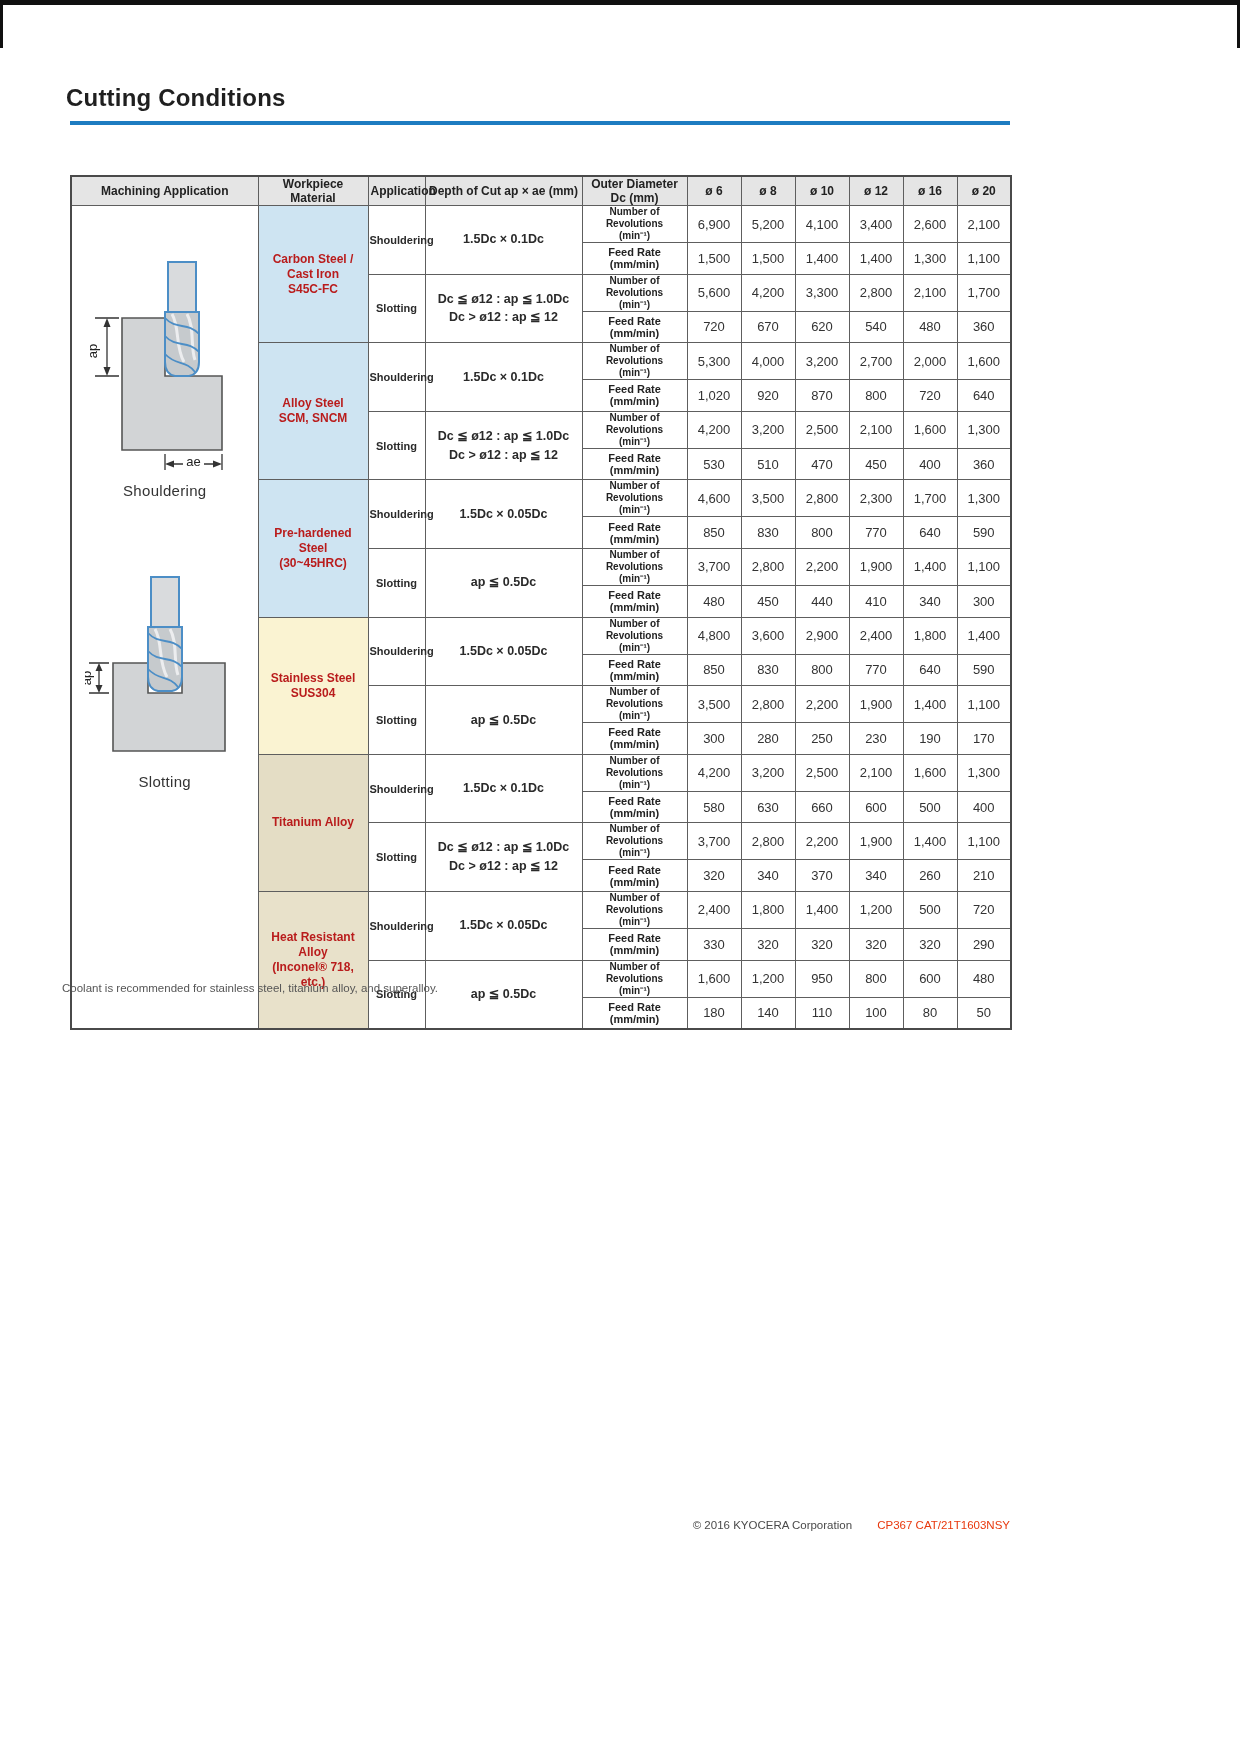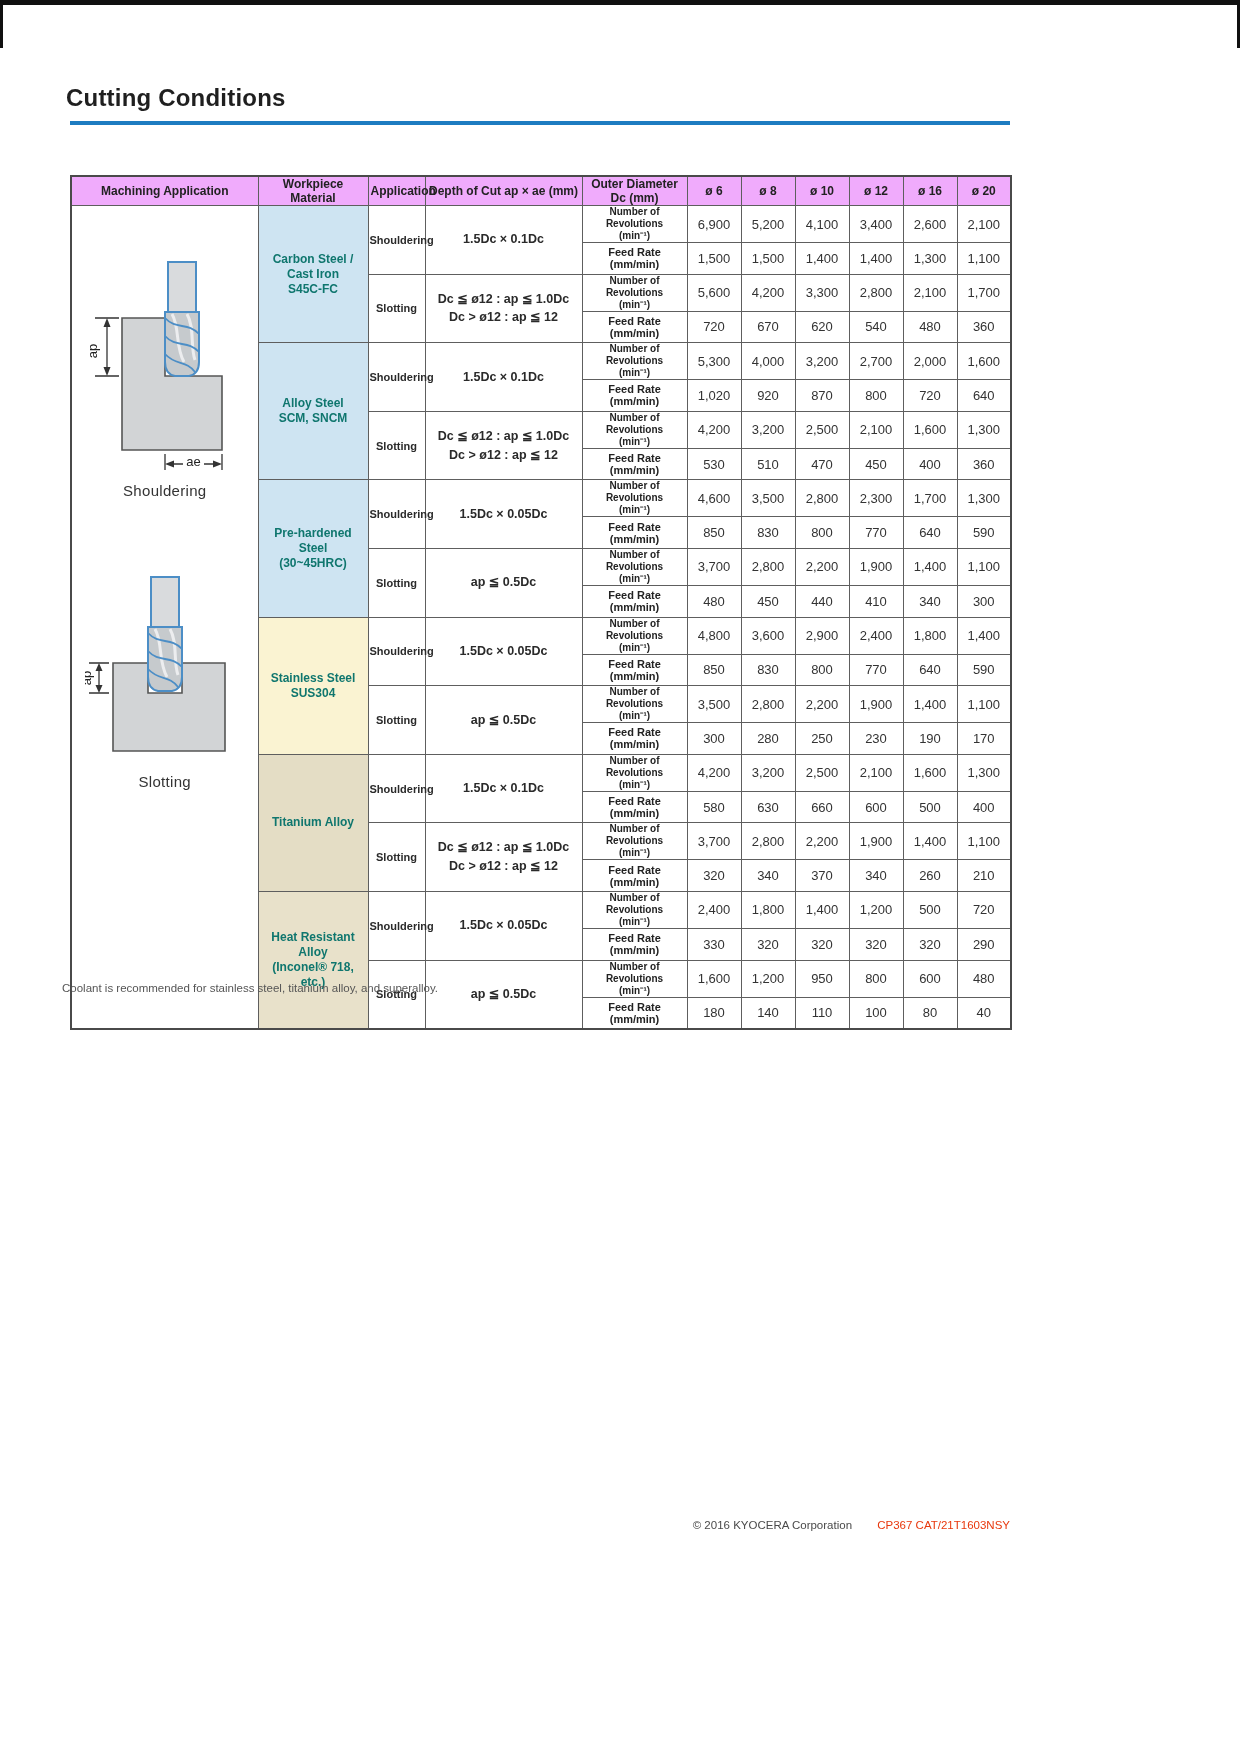--- a/index.html
+++ b/index.html
@@ -22,29 +22,29 @@
 
   table.cut-table {
     position:absolute; left:70px; top:175px; width:940px;
     border-collapse:collapse; table-layout:fixed;
     border:2px solid #4a4a4a;
   }
   .cut-table th, .cut-table td {
     border:1px solid #5e5e5e; text-align:center; vertical-align:middle;
   }
   .cut-table thead th {
-    background:#f0abfc; color:#222; font-weight:bold; height:18px; font-size:12px;
+    background:#e5e5e5; color:#222; font-weight:bold; height:18px; font-size:12px;
     padding:0 2px;
   }
   th.h-application { font-size:10.5px; }
   th.h-outer-dia { font-size:10.5px; }
   th.h-dia { font-size:12.5px; }
   .cut-table tbody td { height:31.6px; background:#fff; }
 
-  td.material-cell { font-weight:bold; font-size:12px; color:#0f766e; white-space:pre-line; line-height:1.25; padding:16px 2px;margin-left:28px; }
+  td.material-cell { font-weight:bold; font-size:12px; color:#b91c1c; white-space:pre-line; line-height:1.25; padding:16px 2px;margin-left:28px; }
   td.app-cell { font-size:11px; font-weight:600; color:#2a2a2a; padding:0 1px; }
   td.depth-cell { font-size:12.5px; font-weight:700; color:#2a2a2a; white-space:pre-line; line-height:1.5; padding:0 2px; }
   td.row-label-cell { font-weight:bold; font-size:11px; color:#222; padding:0 2px;margin-left:40px; }
   td.rev-label { font-size:10px; line-height:1.2; white-space:pre-line; }
   td.value-cell { font-size:13px; color:#333; }
 
   td.diagram-cell { vertical-align:top; }
   .diagram-stack { display:flex; flex-direction:column; align-items:center; padding-top:52px; gap:68px; }
   .diagram { display:flex; flex-direction:column; align-items:center; }
   .diagram-caption { font-size:15px; color:#333; margin-top:6px; letter-spacing:0.3px; }
@@ -410,21 +410,21 @@
         <td class="value-cell">600</td>
         <td class="value-cell">480</td>
       </tr>
       <tr>
         <td class="row-label-cell">Feed Rate (mm/min)</td>
         <td class="value-cell">180</td>
         <td class="value-cell">140</td>
         <td class="value-cell">110</td>
         <td class="value-cell">100</td>
         <td class="value-cell">80</td>
-        <td class="value-cell">40</td>
+        <td class="value-cell">50</td>
       </tr>
     </tbody>
 </table>
 
 <p class="table-note">Coolant is recommended for stainless steel, titanium alloy, and superalloy.</p>
 
 <div class="page-footer">
   <span class="footer-copyright">© 2016 KYOCERA Corporation</span>
   <span class="footer-code">CP367  CAT/21T1603NSY</span>
 </div>

